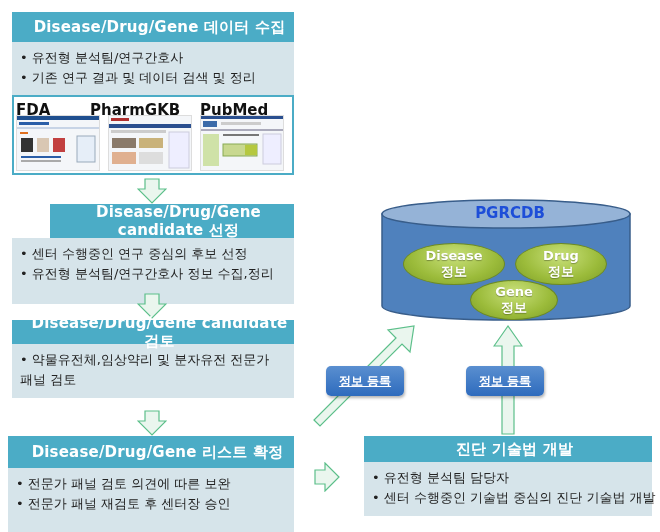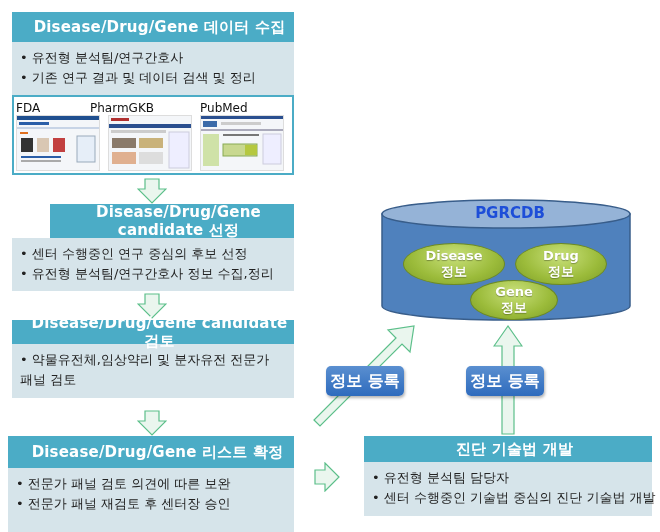--- a/index.html
+++ b/index.html
@@ -9,28 +9,28 @@
   .hdr { background:#4bacc6; color:#ffffff; font-weight:bold; font-size:15px;
          text-align:center; display:flex; align-items:center; justify-content:center;
          letter-spacing:0.2px;padding-left:13px; }
   .body { background:#d6e4ea; padding:6px 8px; box-sizing:border-box; }
   .bullet { font-size:13px; color:#222; line-height:20px; white-space:nowrap; }
   .bullet::before { content:"• "; }
   .bullet.wrap { white-space:normal; line-height:20px; }
   .shots { position:absolute; left:12px; top:95px; width:282px; height:80px;
            border:2px solid #4bacc6; background:#fff; box-sizing:border-box; }
   .shot { position:absolute; top:4px; }
-  .shot-label { font-weight:normal; font-size:12px; color:#111; }
+  .shot-label { font-weight:bold; font-size:15px; color:#111; }
   .shot-img { position:absolute; top:18px; width:82px; height:54px; background:#f4f6f9;
               border:1px solid #ddd; overflow:hidden; }
   .arrow { position:absolute; }
   .pill { position:absolute; background:linear-gradient(#5a8fd0,#2e6bbd); color:#fff;
-          font-weight:bold; font-size:16px; border-radius:5px;
+          font-weight:bold; font-size:12px; border-radius:5px;
           display:flex; align-items:center; justify-content:center;
-          box-shadow:1px 2px 3px rgba(0,0,0,0.3); }
+          box-shadow:1px 2px 3px rgba(0,0,0,0.3);text-decoration:underline; }
   .ell { position:absolute; border-radius:50%;
          background:radial-gradient(ellipse at 50% 30%, #c8e07a 0%, #9bbb3a 60%, #7c9c28 100%);
          border:1px solid #6d8a22; color:#fff; font-weight:bold; font-size:13px;
          display:flex; flex-direction:column; align-items:center; justify-content:center;
          line-height:16px; text-shadow:0 1px 1px rgba(0,0,0,0.3); }
 </style>
 </head>
 <body>
 
 <div class="box" style="left:12px;top:12px;width:282px;">
@@ -91,21 +91,21 @@
     </svg>
   </div>
 </div>
 
 <svg class="arrow" style="left:137px;top:178px;" width="30" height="26">
   <polygon points="8,1 22,1 22,11 29,11 15,25 1,11 8,11" fill="#eaf6ee" stroke="#5cbf8a" stroke-width="1.2"></polygon>
 </svg>
 
 <div class="box" style="left:12px;top:204px;width:282px;">
   <div class="hdr" style="height:34px;margin-left:38px;">Disease/Drug/Gene candidate 선정</div>
-  <div class="body" style="height:53px;">
+  <div class="body" style="height:66px;">
     <div class="bullet">센터 수행중인 연구 중심의 후보 선정</div>
     <div class="bullet">유전형 분석팀/연구간호사 정보 수집,정리</div>
   </div>
 </div>
 
 <svg class="arrow" style="left:137px;top:293px;" width="30" height="26">
   <polygon points="8,1 22,1 22,11 29,11 15,25 1,11 8,11" fill="#eaf6ee" stroke="#5cbf8a" stroke-width="1.2"></polygon>
 </svg>
 
 <div class="box" style="left:12px;top:320px;width:282px;">

